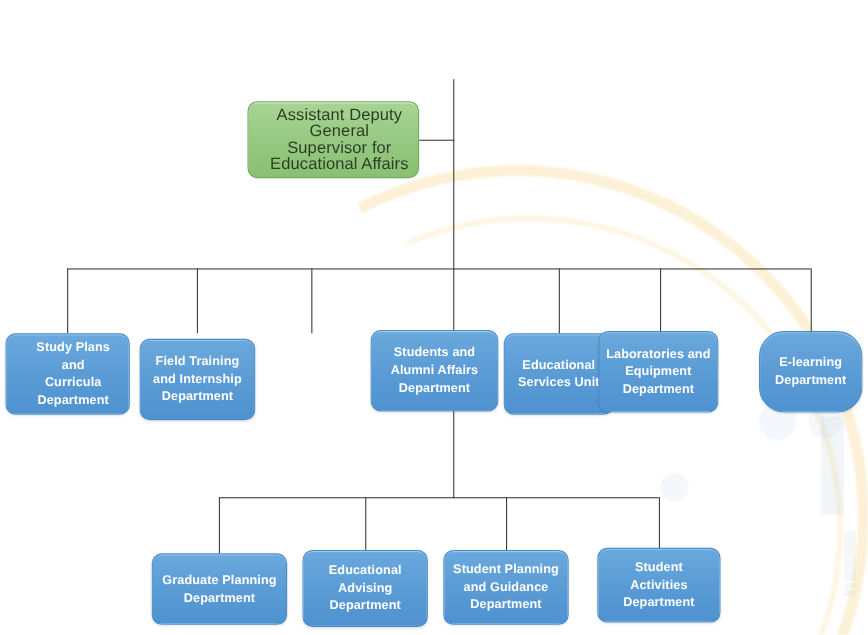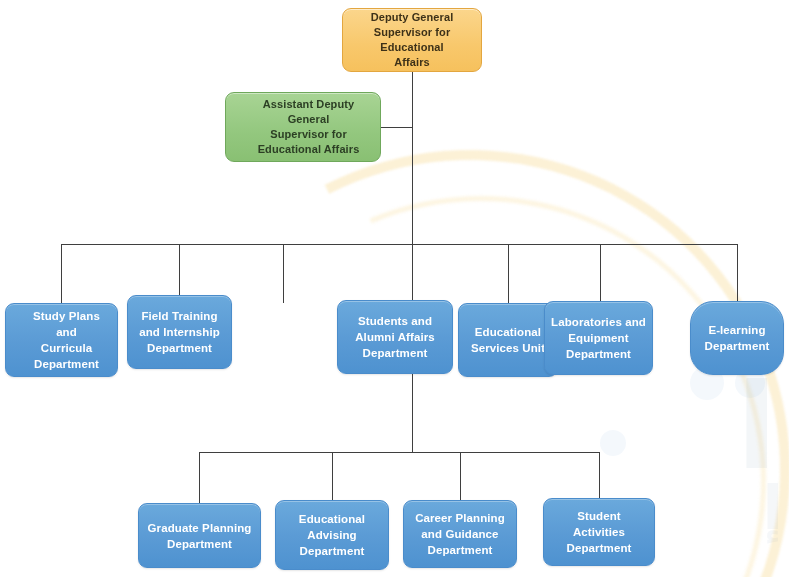--- a/index.html
+++ b/index.html
@@ -110,22 +110,22 @@
     color: #3d3118;
     font-weight: bold;
     font-size: 11px;
     line-height: 15px;
     box-shadow: inset 0 1px 0 rgba(255,255,255,0.55);
   }
   .node.assistant {
     background: linear-gradient(180deg, #a8d494 0%, #93c77e 60%, #89c073 100%);
     border: 1px solid #6fa85b;
     color: #2c3f24;
-    font-weight: bold;
-    font-size: 11px;
+    font-weight: normal;
+    font-size: 15px;
     line-height: 15px;
     box-shadow: inset 0 1px 0 rgba(255,255,255,0.45);
     padding-left: 17px;
   }
   .node.dept {
     background: linear-gradient(180deg, #6aa9dc 0%, #5b9bd5 52%, #4e92d0 100%);
     border: 1px solid #4a8ccb;
     color: #ffffff;
     font-weight: bold;
     box-shadow: inset 0 1px 0 rgba(255,255,255,0.30),
@@ -161,39 +161,34 @@
 
   <div class="line v" style="left:412px; top:372px; height:81px;"></div>
 
   <div class="line h" style="left:199px; top:452px; width:400px;"></div>
 
   <div class="line v" style="left:199px; top:452px; height:51px;"></div>
   <div class="line v" style="left:332px; top:452px; height:51px;"></div>
   <div class="line v" style="left:460px; top:452px; height:51px;"></div>
   <div class="line v" style="left:599px; top:452px; height:51px;"></div>
 
-  <div class="node root" style="left:342px; top:8px; width:140px; height:64px;">
-    <span class="label">Deputy General
-Supervisor for Educational
-Affairs</span>
-  </div>
 
   <div class="node assistant" style="left:225px; top:92px; width:156px; height:70px;">
     <span class="label">Assistant Deputy General
 Supervisor for
 Educational Affairs</span>
   </div>
 
   <div class="node dept" style="left:5px; top:303px; width:113px; height:74px;padding-left:16px;">
     <span class="label">Study Plans and
 Curricula
 Department</span>
   </div>
 
-  <div class="node dept" style="left:127px; top:295px; width:105px; height:74px;">
+  <div class="node dept" style="left:127px; top:308px; width:105px; height:74px;">
     <span class="label">Field Training
 and Internship
 Department</span>
   </div>
 
 
   <div class="node dept" style="left:337px; top:300px; width:116px; height:74px;">
     <span class="label">Students and
 Alumni Affairs
 Department</span>
@@ -220,21 +215,21 @@
 Department</span>
   </div>
 
   <div class="node dept" style="left:275px; top:500px; width:114px; height:70px;">
     <span class="label">Educational
 Advising
 Department</span>
   </div>
 
   <div class="node dept" style="left:403px; top:500px; width:114px; height:68px;">
-    <span class="label">Career Planning
+    <span class="label">Student Planning
 and Guidance
 Department</span>
   </div>
 
   <div class="node dept" style="left:543px; top:498px; width:112px; height:68px;">
     <span class="label">Student
 Activities
 Department</span>
   </div>
 

